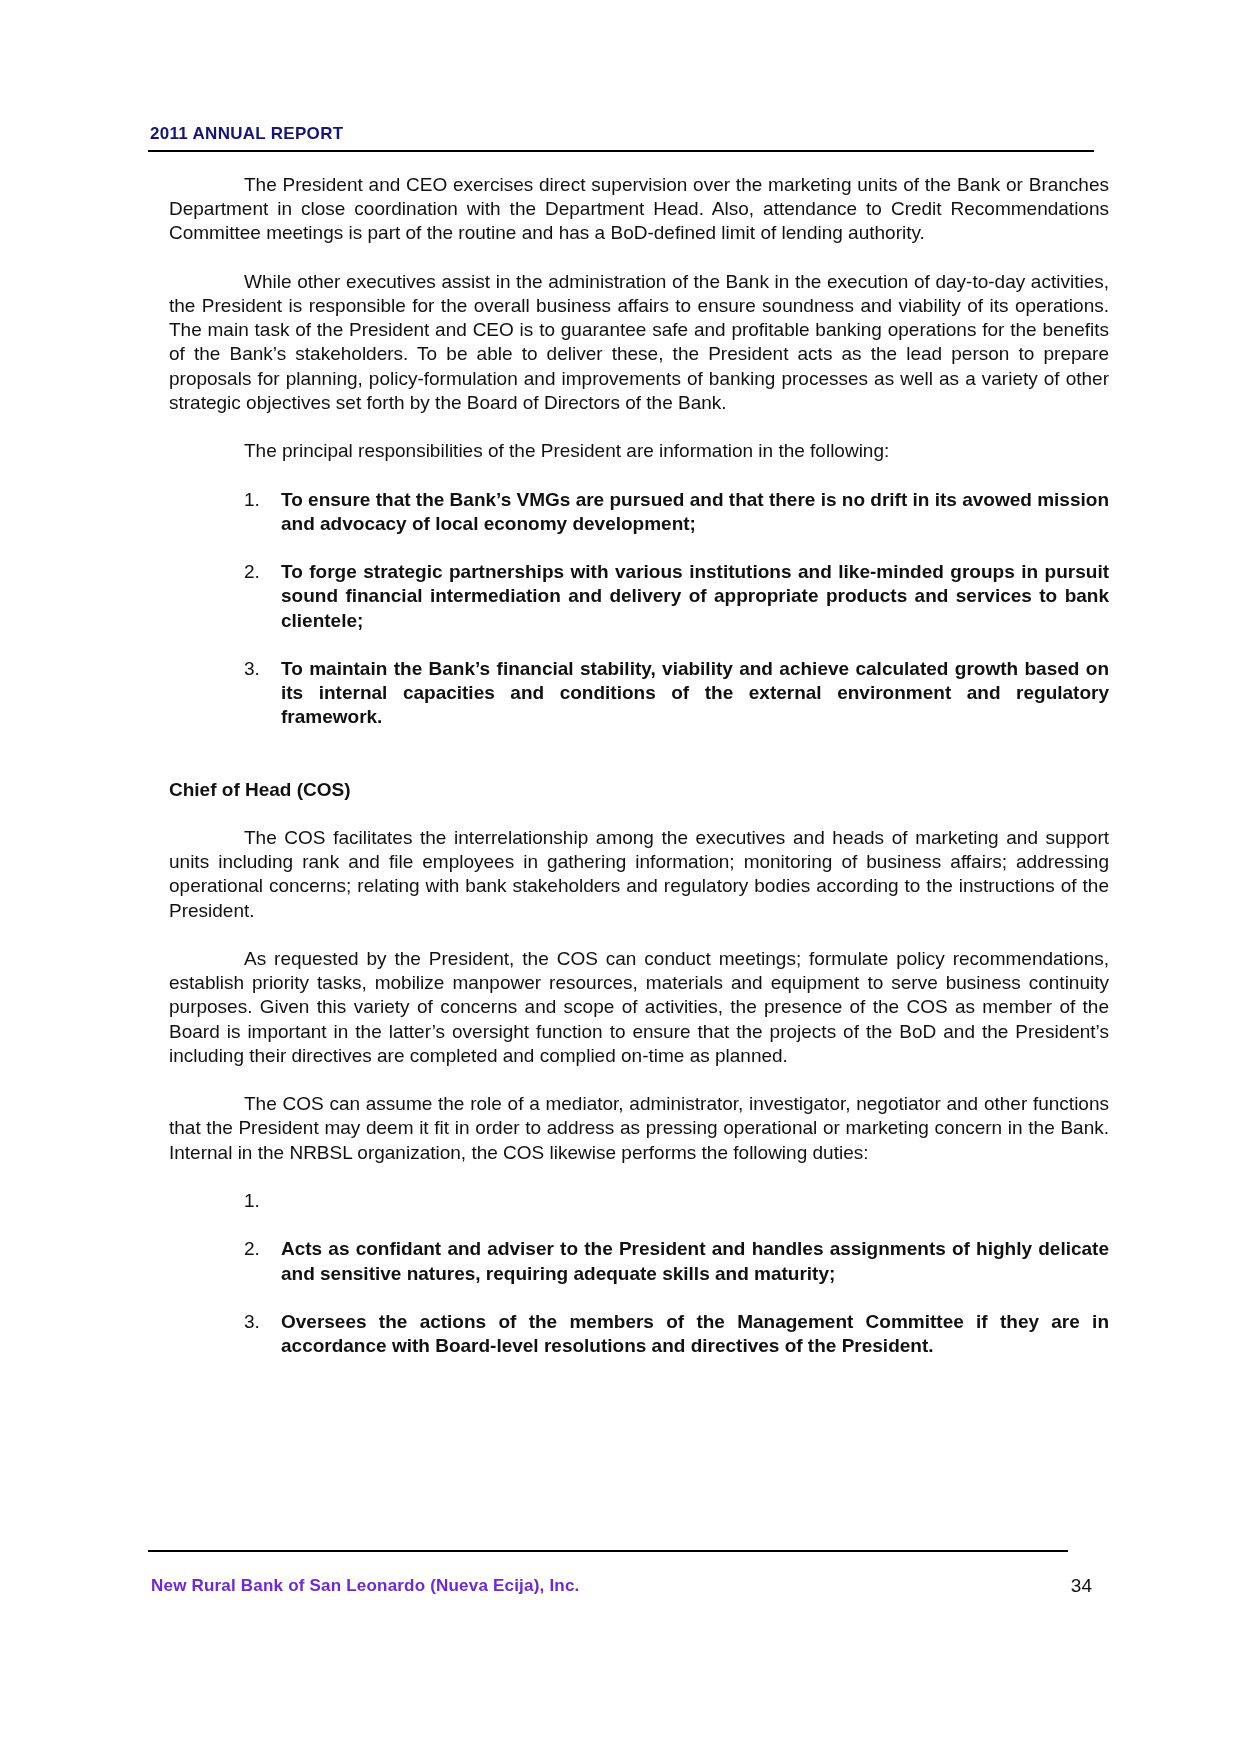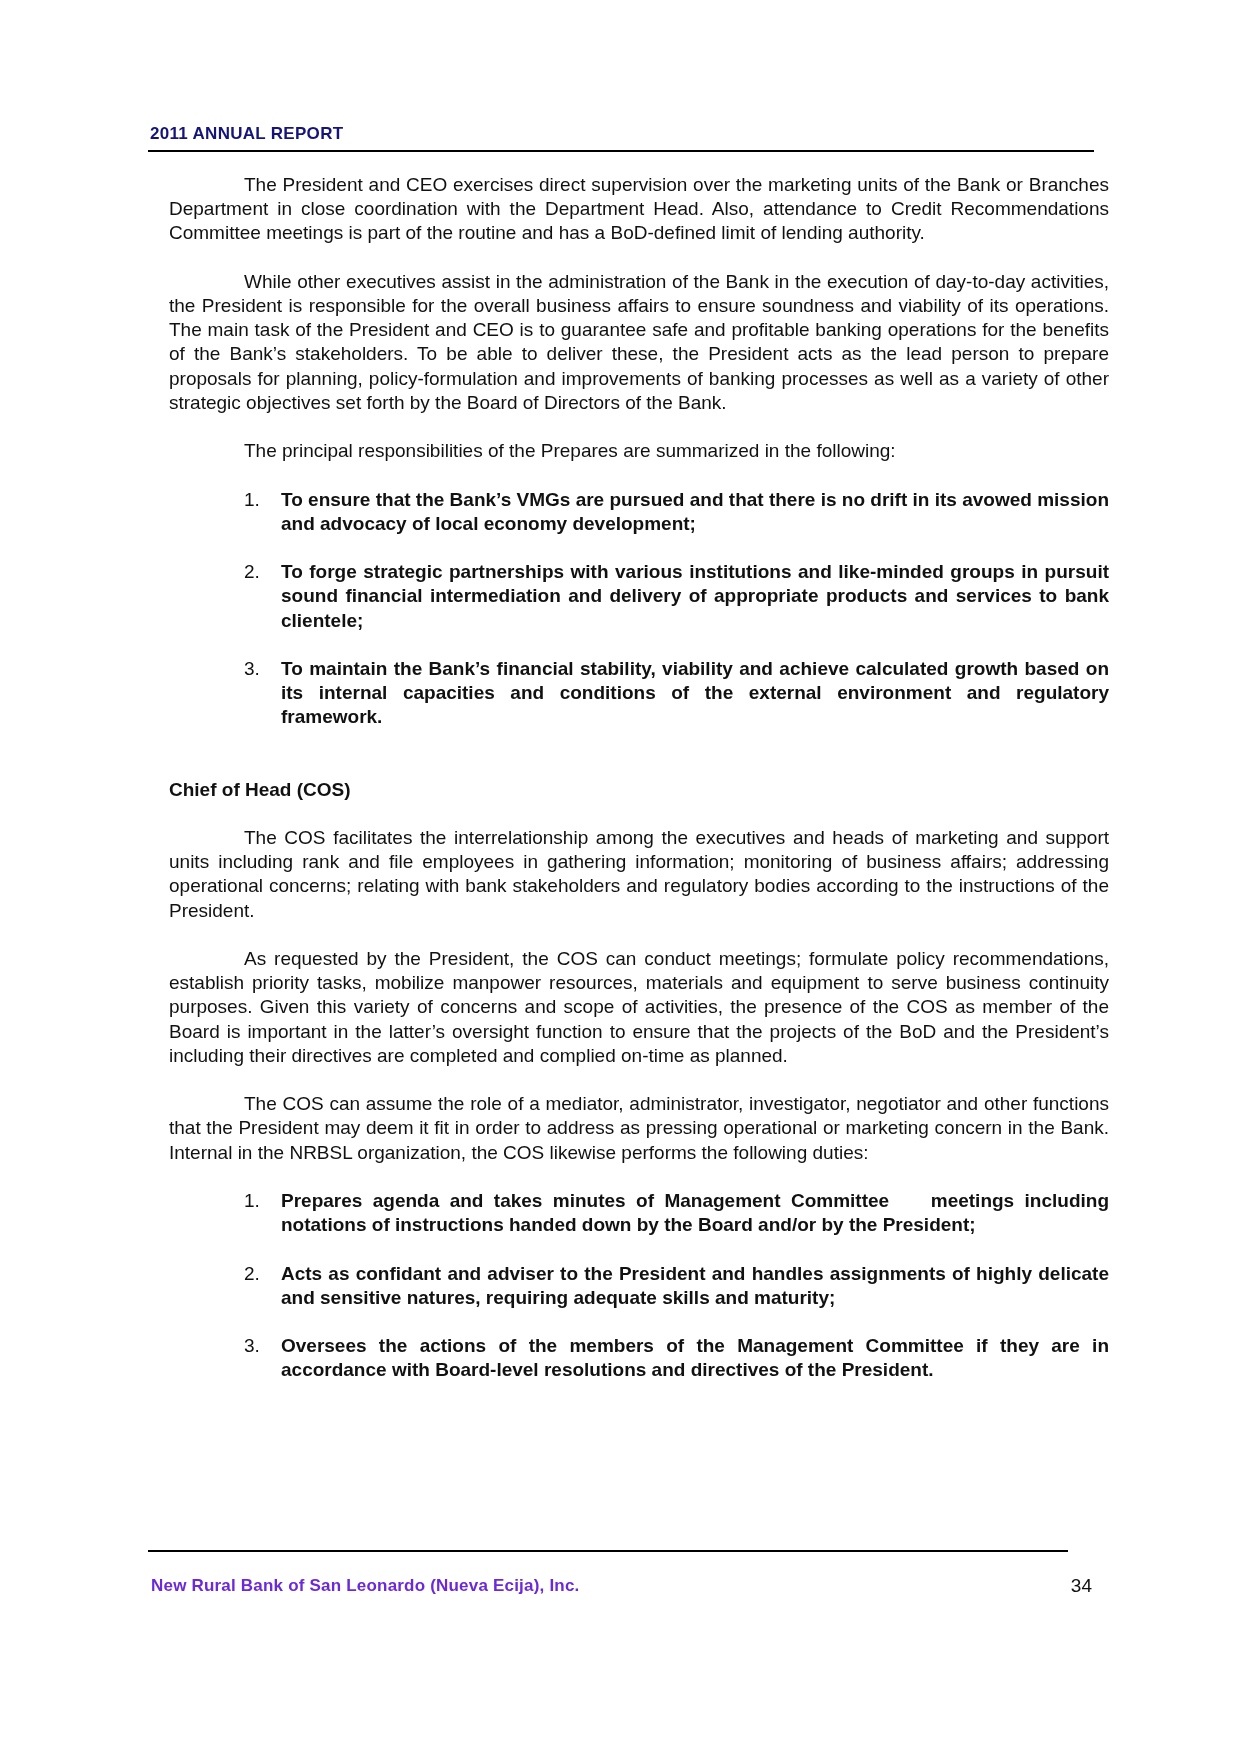--- a/index.html
+++ b/index.html
@@ -108,21 +108,21 @@
 
 <div class="page-header">
   <div class="header-title">2011 ANNUAL REPORT</div>
 </div>
 <div class="header-rule"></div>
 
 <div class="content">
   <section>
     <p>The President and CEO exercises direct supervision over the marketing units of the Bank or Branches Department in close coordination with the Department Head. Also, attendance to Credit Recommendations Committee meetings is part of the routine and has a BoD-defined limit of lending authority.</p>
     <p>While other executives assist in the administration of the Bank in the execution of day-to-day activities, the President is responsible for the overall business affairs to ensure soundness and viability of its operations. The main task of the President and CEO is to guarantee safe and profitable banking operations for the benefits of the Bank’s stakeholders. To be able to deliver these, the President acts as the lead person to prepare proposals for planning, policy-formulation and improvements of banking processes as well as a variety of other strategic objectives set forth by the Board of Directors of the Bank.</p>
-    <p>The principal responsibilities of the Prepares are summarized in the following:</p>
+    <p>The principal responsibilities of the President are information in the following:</p>
 
     <div class="list">
       <div class="list-item">
         <span class="list-num">1.</span>
         <span class="list-text">To ensure that the Bank’s VMGs are pursued and that there is no drift in its avowed mission and advocacy of local economy development;</span>
       </div>
       <div class="list-item">
         <span class="list-num">2.</span>
         <span class="list-text">To forge strategic partnerships with various institutions and like-minded groups in pursuit sound financial intermediation and delivery of appropriate products and services to bank clientele;</span>
       </div>
@@ -135,21 +135,20 @@
 
   <section>
     <div class="section-heading">Chief of Head (COS)</div>
     <p>The COS facilitates the interrelationship among the executives and heads of marketing and support units including rank and file employees in gathering information; monitoring of business affairs; addressing operational concerns; relating with bank stakeholders and regulatory bodies according to the instructions of the President.</p>
     <p>As requested by the President, the COS can conduct meetings; formulate policy recommendations, establish priority tasks, mobilize manpower resources, materials and equipment to serve business continuity purposes. Given this variety of concerns and scope of activities, the presence of the COS as member of the Board is important in the latter’s oversight function to ensure that the projects of the BoD and the President’s including their directives are completed and complied on-time as planned.</p>
     <p>The COS can assume the role of a mediator, administrator, investigator, negotiator and other functions that the President may deem it fit in order to address as pressing operational or marketing concern in the Bank. Internal in the NRBSL organization, the COS likewise performs the following duties:</p>
 
     <div class="list">
       <div class="list-item">
         <span class="list-num">1.</span>
-        <span class="list-text" style="white-space: pre-wrap;">Prepares agenda and takes minutes of Management Committee    meetings including notations of instructions handed down by the Board and/or by the President;</span>
       </div>
       <div class="list-item">
         <span class="list-num">2.</span>
         <span class="list-text">Acts as confidant and adviser to the President and handles assignments of highly delicate and sensitive natures, requiring adequate skills and maturity;</span>
       </div>
       <div class="list-item">
         <span class="list-num">3.</span>
         <span class="list-text">Oversees the actions of the members of the Management Committee if they are in accordance with Board-level resolutions and directives of the President.</span>
       </div>
     </div>

